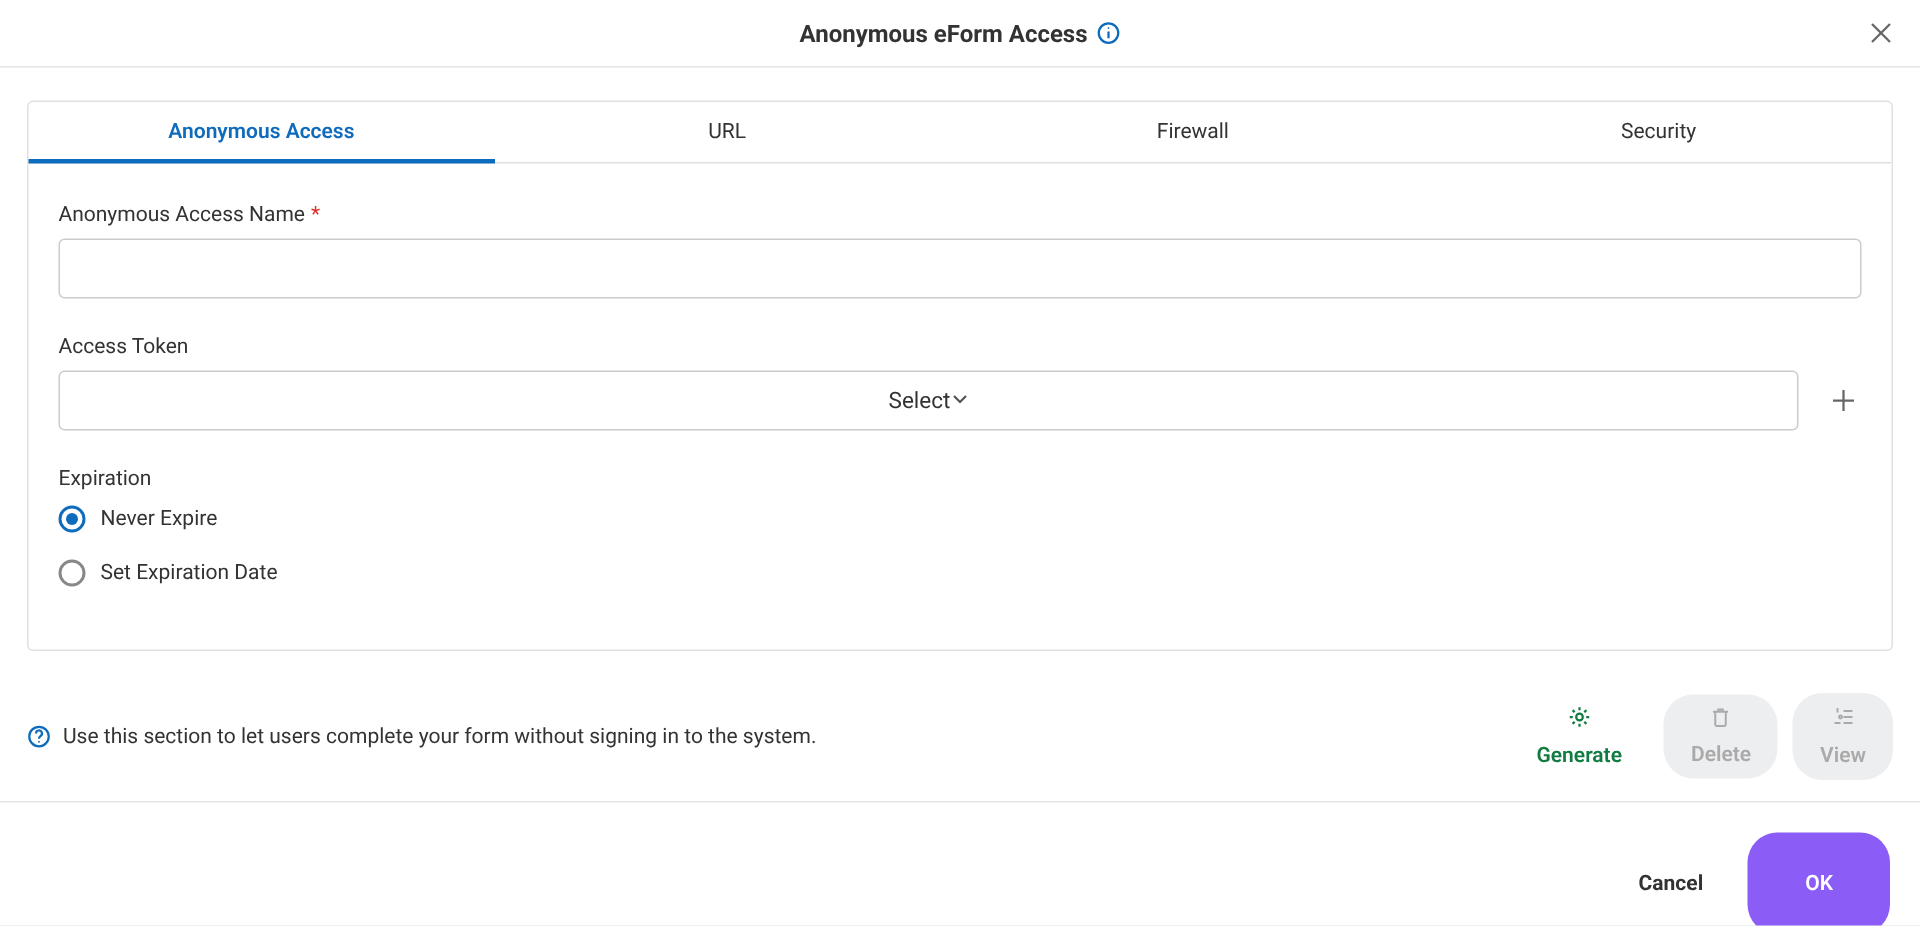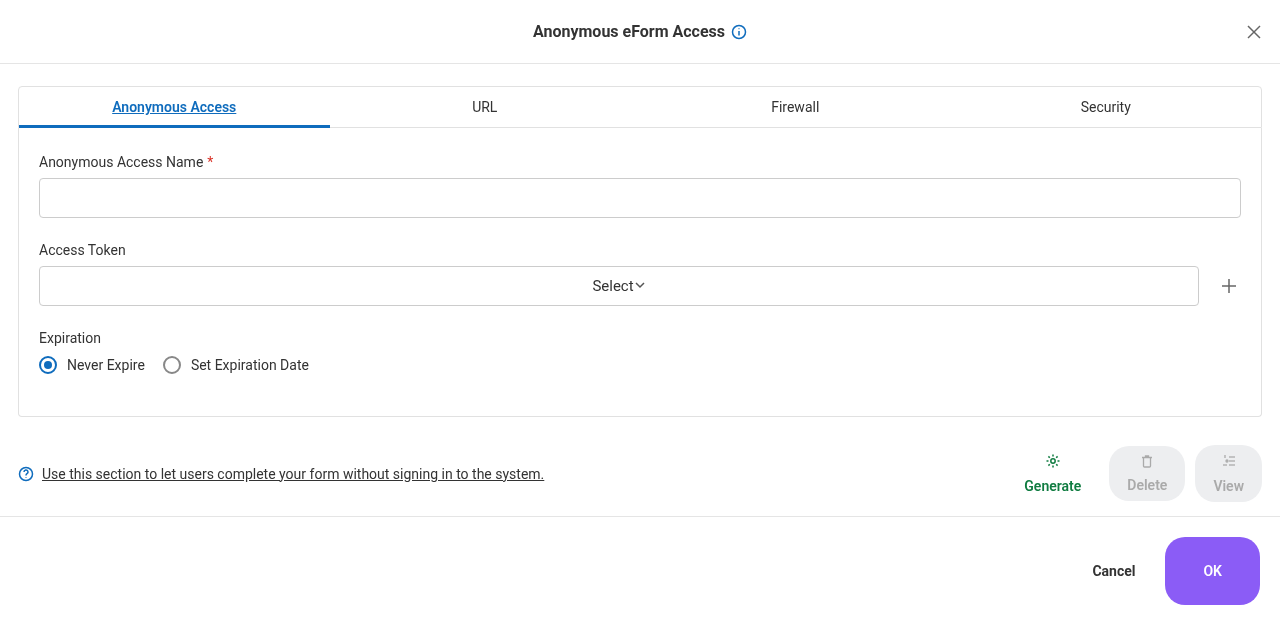--- a/index.html
+++ b/index.html
@@ -5,21 +5,21 @@
     * { margin: 0; padding: 0; box-sizing: border-box; }
     body {
       font-family: -apple-system, BlinkMacSystemFont, "Segoe UI", Roboto, "Helvetica Neue", Arial, sans-serif;
       background: #fff;
       color: #333;
       width: 1280px;
       height: 617px;
       overflow: hidden;
     }
     .modal-header {
-      height: 64px;
+      height: 45px;
       display: flex;
       align-items: center;
       justify-content: center;
       position: relative;
       border-bottom: 1px solid #e5e5e5;
     }
     .modal-title {
       font-size: 16px;
       font-weight: 700;
       color: #333;
@@ -57,21 +57,20 @@
       text-align: center;
       padding: 12px 0;
       font-size: 14px;
       cursor: pointer;
       color: #333;
       position: relative;
     }
     .tab.active {
       color: #0f6cbd;
       font-weight: 600;
-      text-decoration: underline;
     }
     .tab.active::after {
       content: "";
       position: absolute;
       left: 0; right: 0; bottom: -1px;
       height: 3px;
       background: #0f6cbd;
     }
     .tab-panel {
       border: 1px solid #e1e1e1;
@@ -121,20 +120,21 @@
       color: #555;
     }
     .plus-btn {
       width: 24px; height: 24px;
       display: flex; align-items: center; justify-content: center;
       cursor: pointer;
       color: #666;
     }
     .radio-group {
       display: flex;
+      flex-direction: column;
       gap: 18px;
       margin-top: 10px;
     }
     .radio-item {
       display: flex;
       align-items: center;
       gap: 10px;
       cursor: pointer;
       font-size: 14px;
       color: #333;
@@ -161,21 +161,20 @@
       align-items: center;
       justify-content: space-between;
       border-bottom: 1px solid #e5e5e5;
     }
     .info-left {
       display: flex;
       align-items: flex-start;
       gap: 8px;
       font-size: 14px;
       color: #333;
-      text-decoration: underline;
     }
     .help-icon {
       color: #0f6cbd;
       display: inline-flex;
     }
     .action-buttons {
       display: flex;
       gap: 10px;
       align-items: center;
     }

